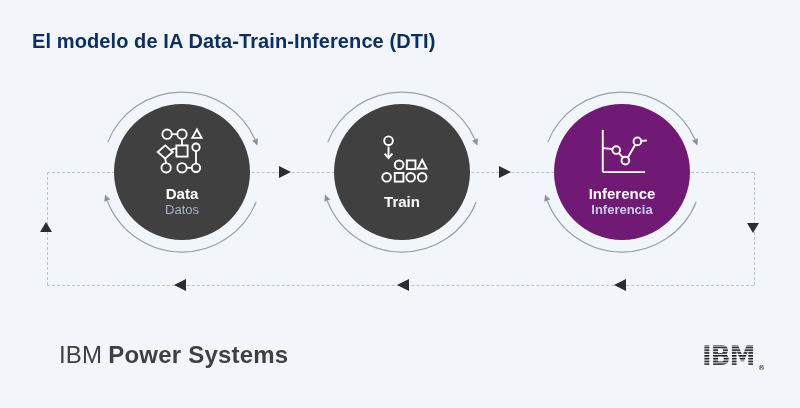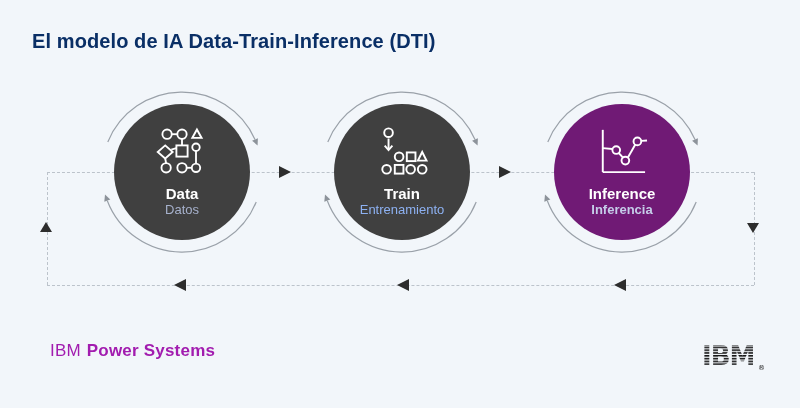--- a/index.html
+++ b/index.html
@@ -32,21 +32,21 @@
   .node{
     position:absolute;top:104px;width:136px;height:136px;border-radius:50%;
     display:flex;flex-direction:column;align-items:center;justify-content:center;
     color:#ffffff;text-align:center;
   }
   .node svg.node-icon{display:block;margin-bottom:9px;}
   .node .label{font-size:15px;font-weight:700;line-height:1.15;}
   .node .sublabel{font-size:13px;font-weight:400;line-height:1.25;}
   
   .brand{
-    position:absolute;left:50px;top:341px;font-size:17px;color:#a21caf;letter-spacing:.2px;
+    position:absolute;left:59px;top:341px;font-size:24px;color:#404040;letter-spacing:.2px;
   }
   .brand .prefix{font-weight:400;}
   .brand .name{font-weight:700;margin-left:6px;}
   .ibm-logo{position:absolute;left:702px;top:341px;}
 </style>
 </head>
 <body>
 
 <div>
 
@@ -113,21 +113,20 @@
       <polyline points="10,20.5 14,25 18,20.5"></polyline>
       <circle cx="25" cy="32" r="4.5"></circle>
       <rect x="33" y="27.5" width="9" height="9"></rect>
       <path d="M49 27 L53.5 36 L44.5 36 Z"></path>
       <circle cx="12" cy="45" r="4.5"></circle>
       <rect x="20.5" y="40.5" width="9" height="9"></rect>
       <circle cx="37" cy="45" r="4.5"></circle>
       <circle cx="49" cy="45" r="4.5"></circle>
     </svg>
     <div class="label">Train</div>
-    <div class="sublabel" style="color: rgb(141, 177, 242);">Entrenamiento</div>
   </div>
 
   <div class="node" style="left: 554px; background: #701a75;">
     <svg class="node-icon" width="56" height="50" viewBox="0 0 56 52" fill="none" stroke="#ffffff" stroke-width="2">
       <line x1="8" y1="4" x2="8" y2="48"></line>
       <line x1="8" y1="48" x2="52" y2="48"></line>
       <line x1="8" y1="23" x2="18" y2="24"></line>
       <circle cx="22" cy="25" r="4"></circle>
       <line x1="24.5" y1="28" x2="29" y2="33"></line>
       <circle cx="31.5" cy="36" r="4"></circle>

